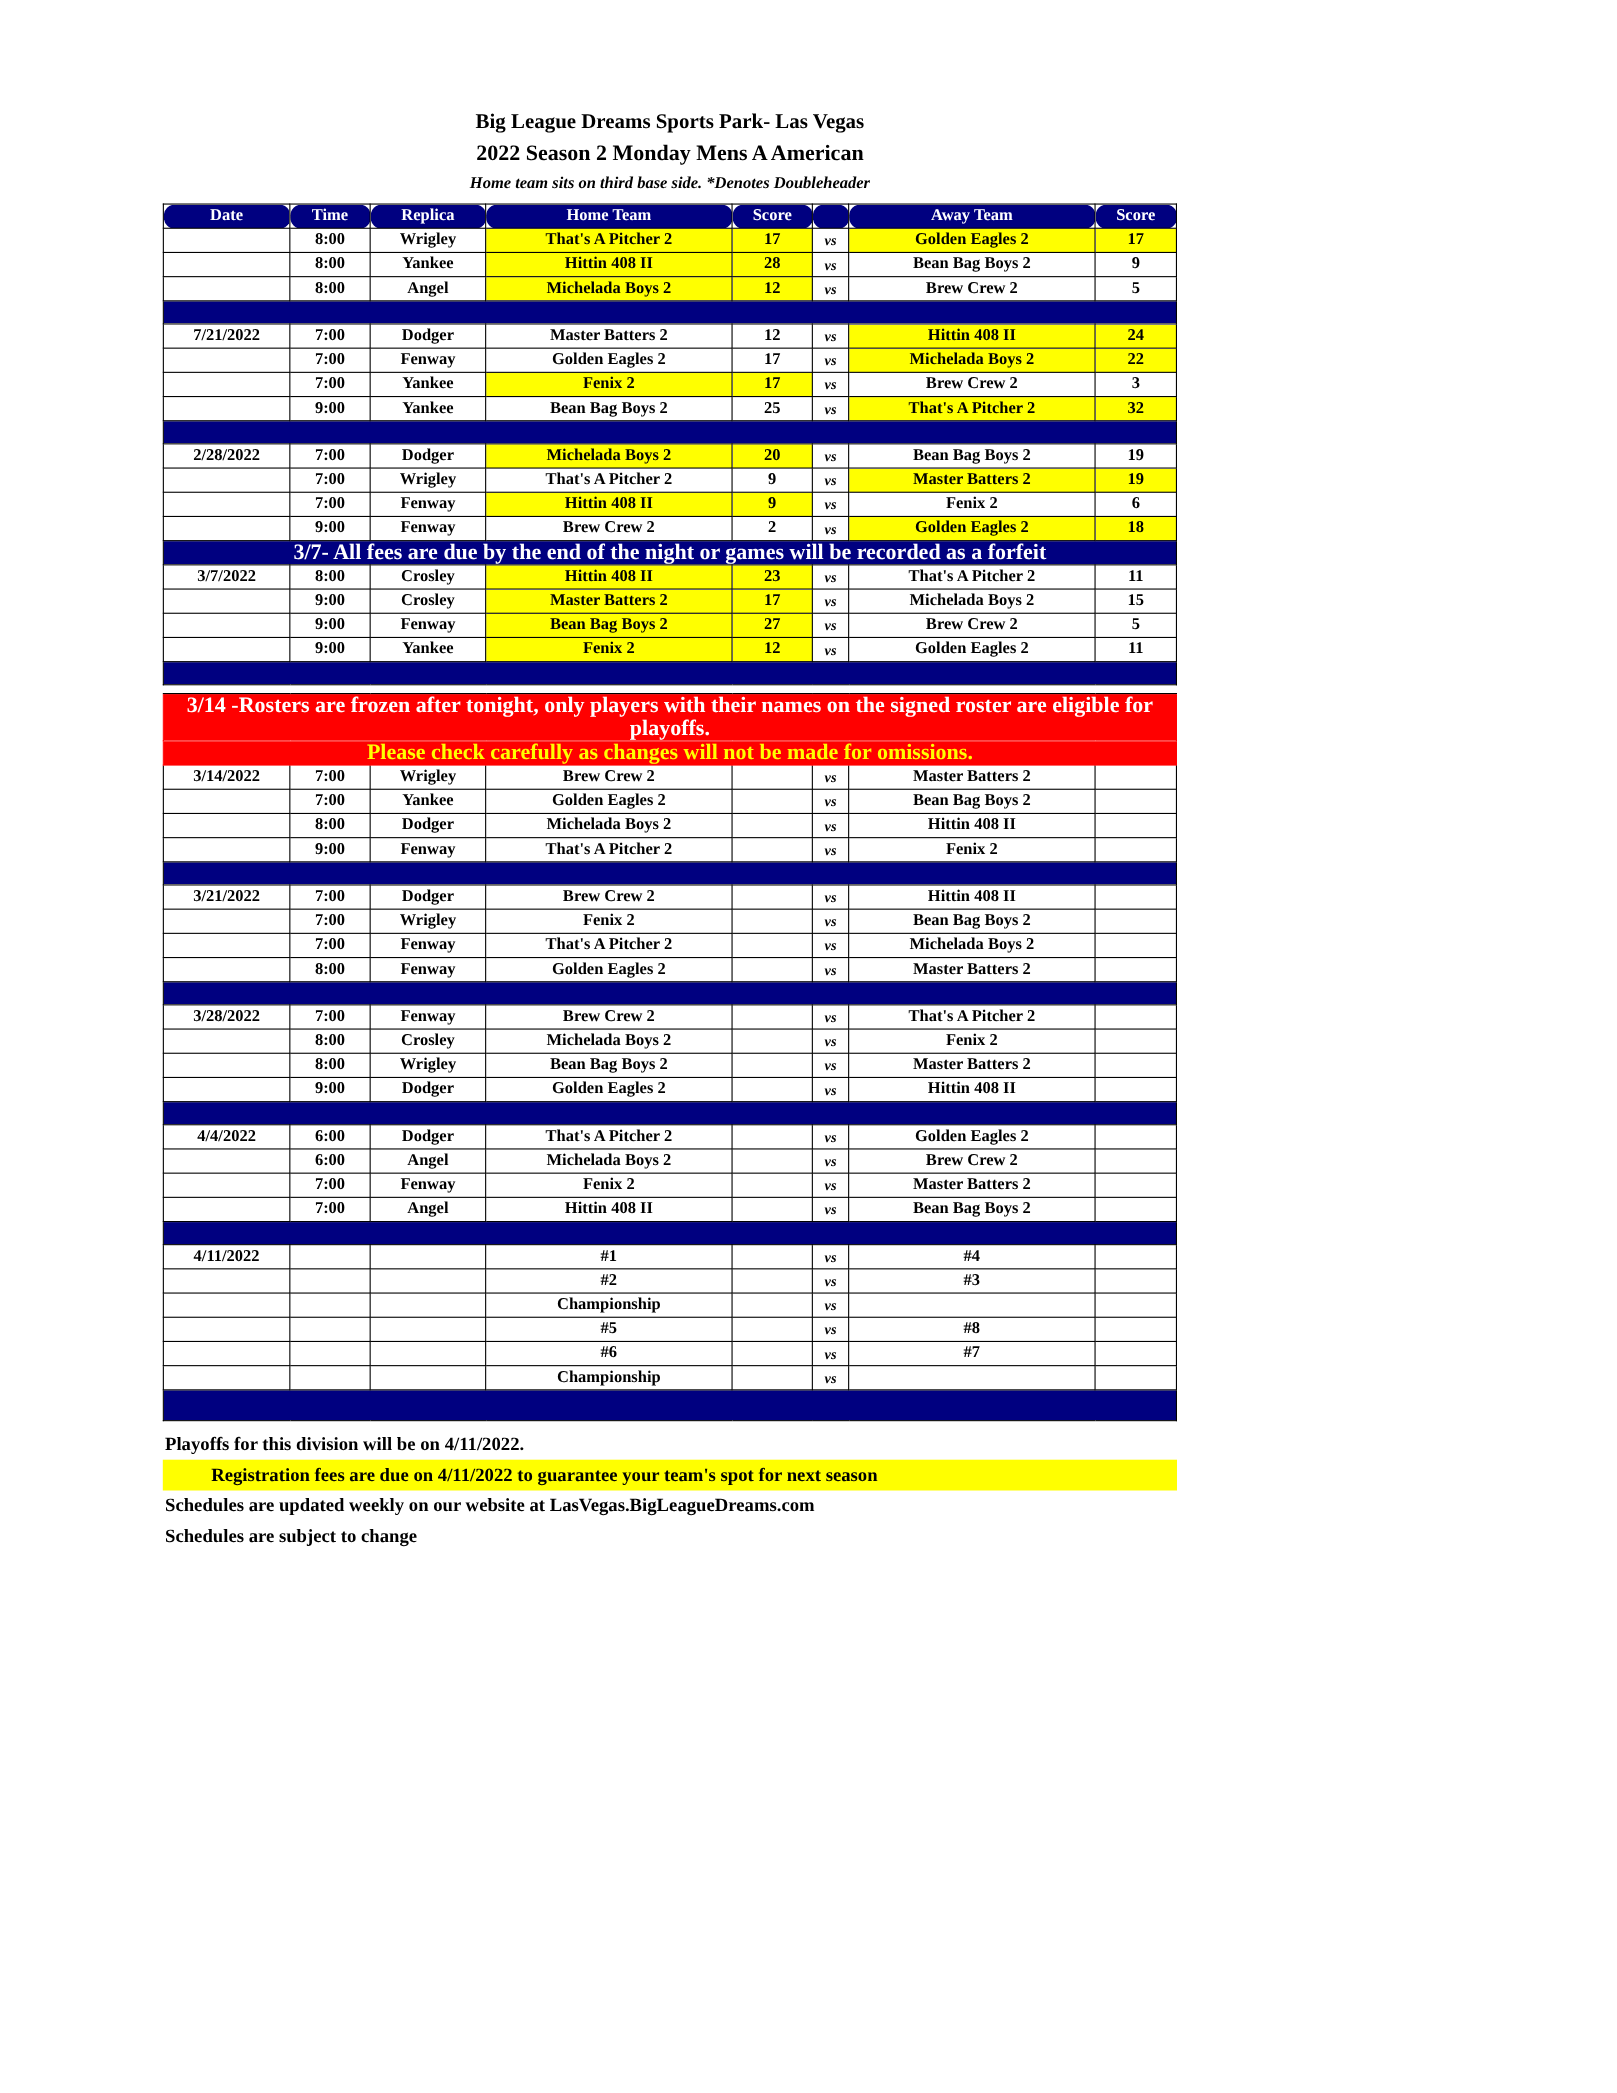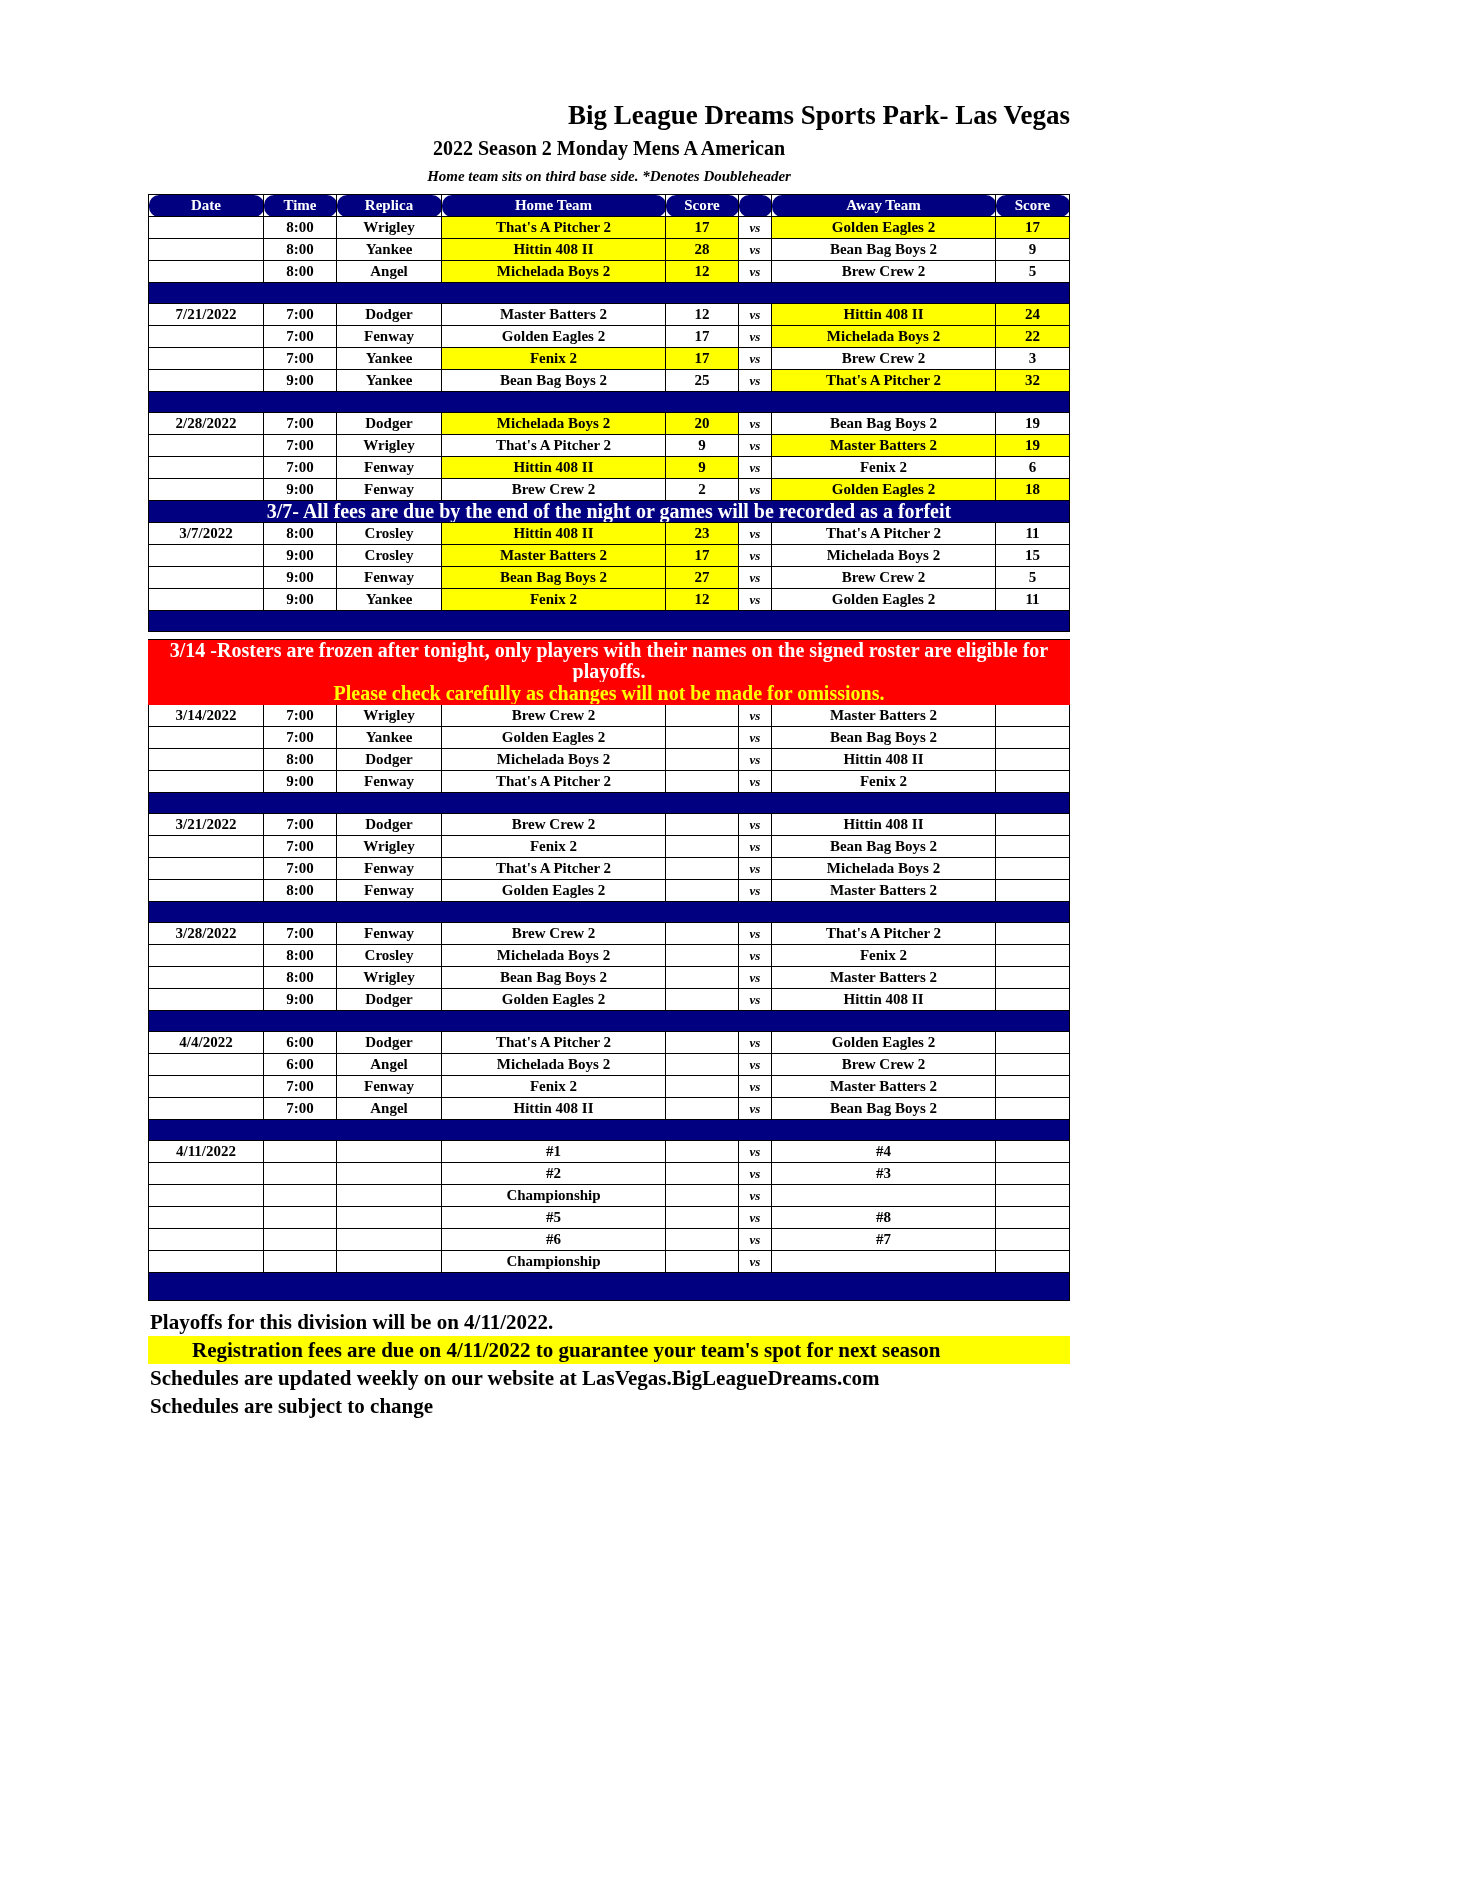--- a/index.html
+++ b/index.html
@@ -9,22 +9,22 @@
     background: #ffffff;
     font-family: "Liberation Serif", "DejaVu Serif", serif;
     color: #000;
   }
   .content {
     position: absolute;
     left: 148px; top: 100px;
     width: 922px;
   }
   .title {
-    font-size: 27px; font-weight: bold;
-    text-align: right; margin: 0 0 6px 0;
+    font-size: 19px; font-weight: bold;
+    text-align: center; margin: 0 0 6px 0;
   }
   .subtitle {
     font-size: 20px; font-weight: bold;
     text-align: center; margin: 0 0 8px 0;
   }
   .note {
     font-size: 15px; font-weight: bold; font-style: italic;
     text-align: center; margin: 0 0 9px 0;
   }
   table.sched {
@@ -55,21 +55,21 @@
   td.sepcell { background: #000080; height: 21px; }
   td.sepcell.big { height: 28px; }
   td.spacercell { height: 8px; border-left: none; border-right: none; }
   td.notice { font-size: 20px; white-space: normal; }
   td.notice.navy { background: #000080; }
   td.notice.red  { background: #ff0000; border-color: #ff0000; }
   td.notice.white  { color: #ffffff; }
   td.notice.yellow { color: #ffff00; }
   .footer { margin-top: 7px; }
   .fline {
-    font-size: 21px; font-weight: bold;
+    font-size: 17px; font-weight: bold;
     line-height: 28px;
     padding-left: 2px;
   }
   .fline.hl { background: #ffff00; padding-left: 44px; }
 </style>
 </head>
 <body>
 
 <div class="content">
   <h1 class="title">Big League Dreams Sports Park- Las Vegas</h1>

